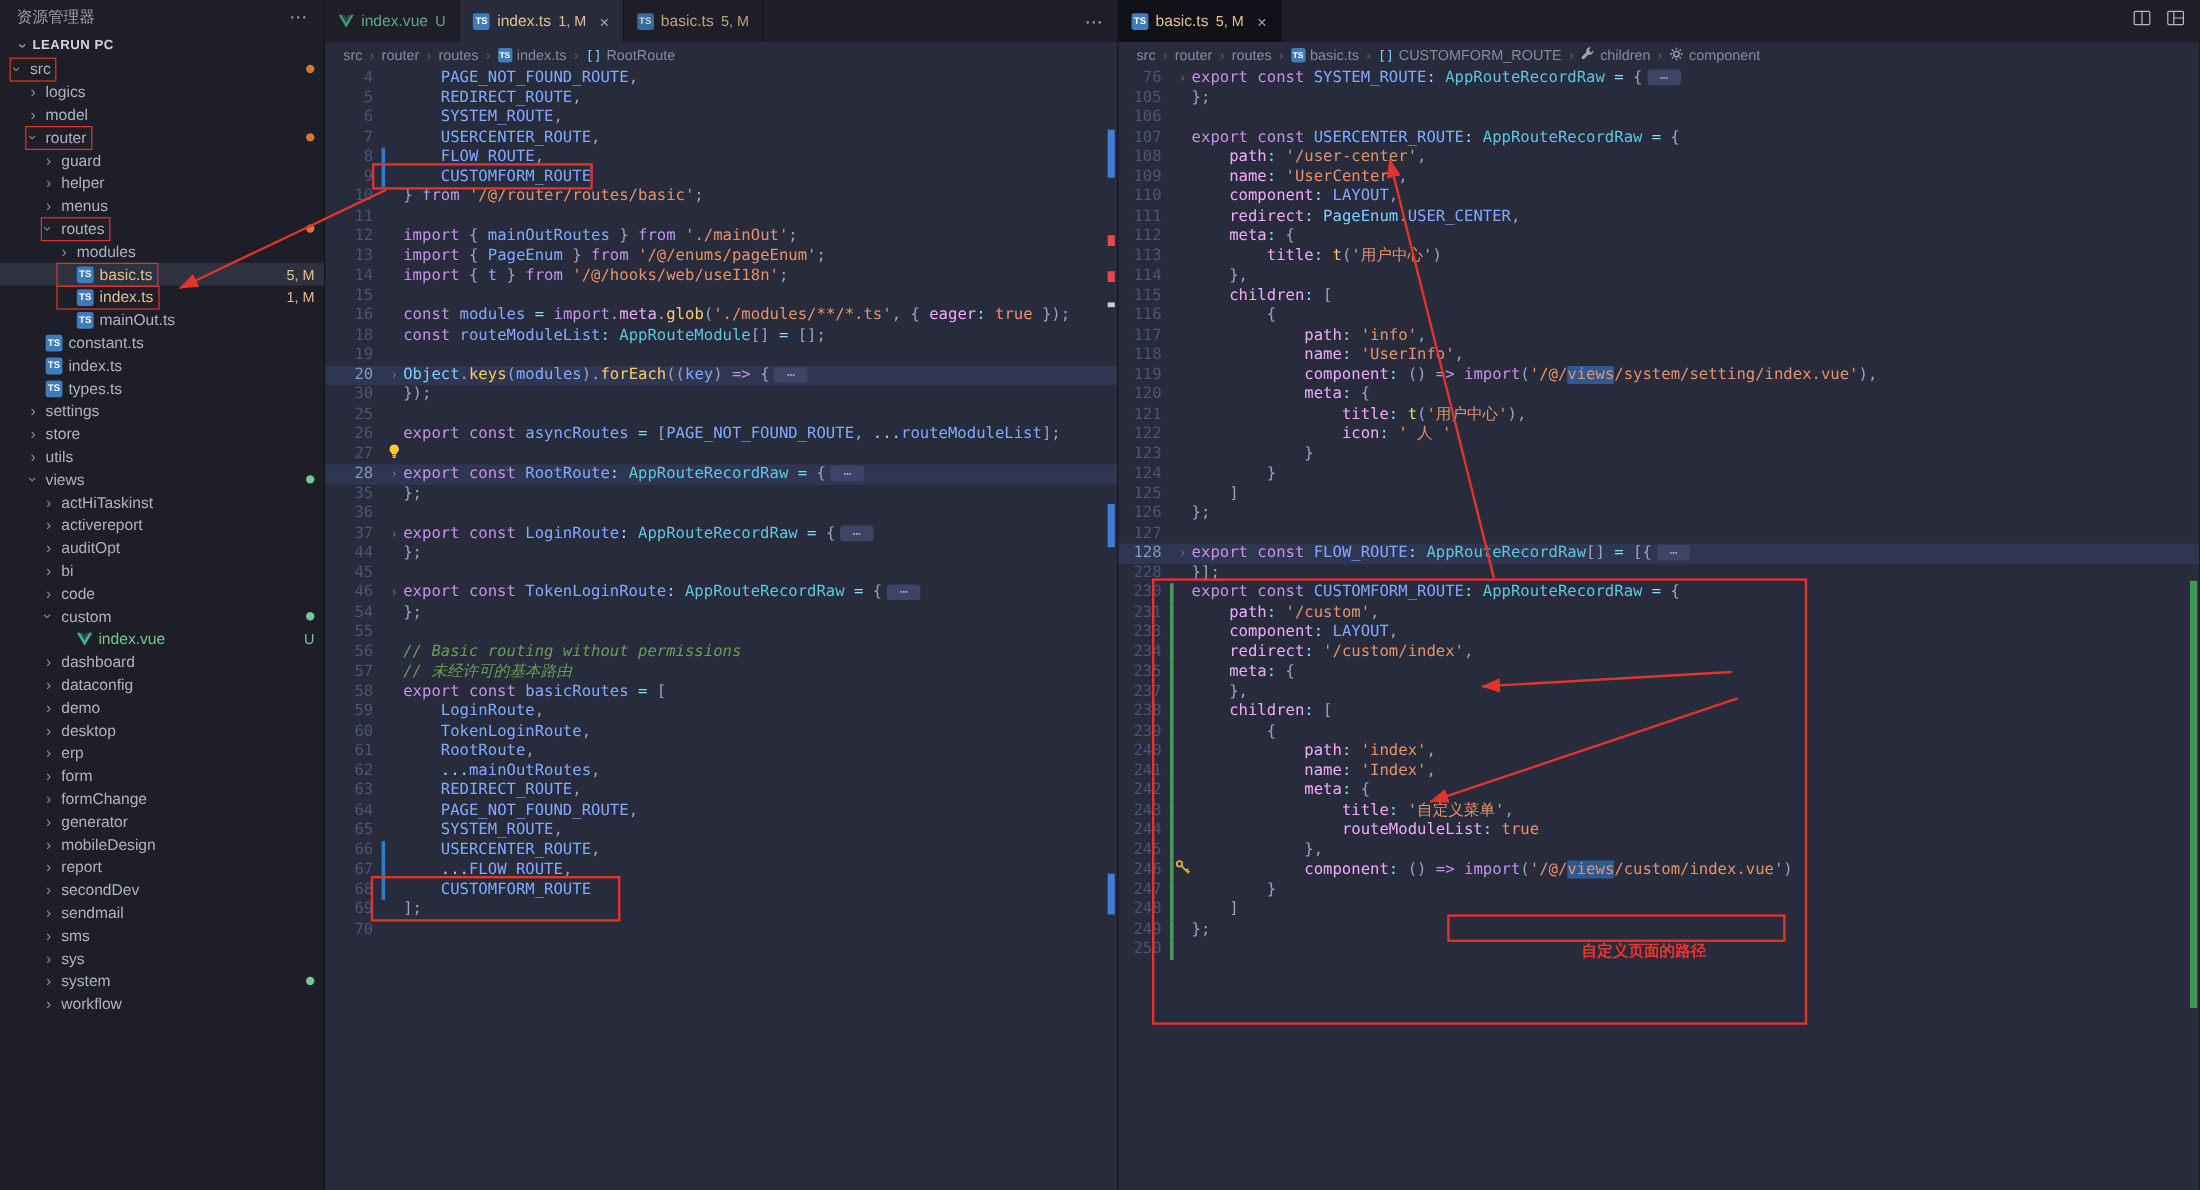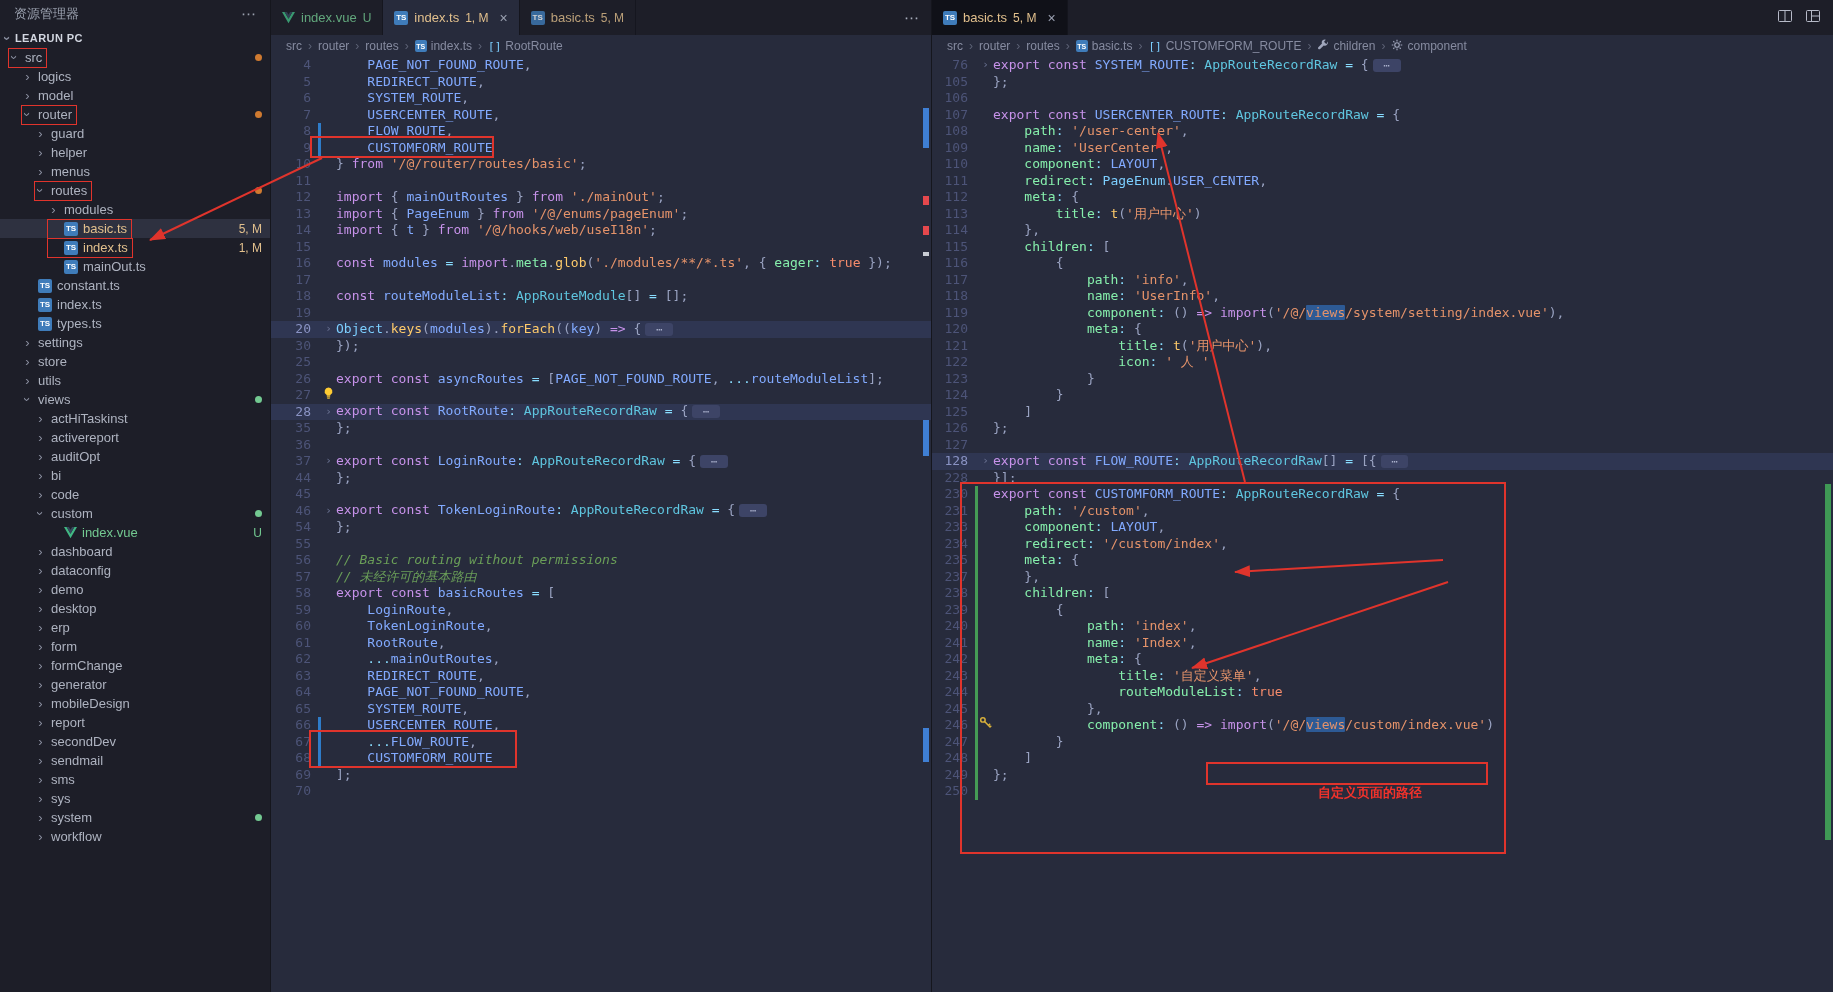--- a/index.html
+++ b/index.html
@@ -2,21 +2,21 @@
 <html><head>
 <meta charset="utf-8">
 <style>
   html,body{margin:0;padding:0;background:#121318;}
   #app{position:relative;width:1833px;height:992px;overflow:hidden;background:#21222c;font-family:"Liberation Sans",sans-serif;}
 
   
   #sidebar{position:absolute;left:0;top:0;width:270px;height:100%;background:#1d1e28;color:#aeb3c0;}
   .sb-header{height:28px;display:flex;align-items:center;padding:0 14px;color:#9aa0ae;font-size:13px;}
   .sb-more{margin-left:auto;color:#9aa0ae;font-size:15px;cursor:pointer;}
-  .ws-row{height:20px;display:flex;align-items:center;font-weight:700;font-size:11px;letter-spacing:.4px;color:#d2d6e0;padding:0 2px;}
+  .ws-row{height:20px;display:flex;align-items:center;font-weight:700;font-size:11px;letter-spacing:.4px;color:#d2d6e0;padding:0 14px;}
   .ws-row .chev{margin-right:2px;}
   #tree{position:absolute;top:48px;left:0;right:0;}
   .trow{height:19px;display:flex;align-items:center;font-size:13px;padding-right:8px;cursor:pointer;}
   .trow.selrow{background:#2e3140;}
   .tinner{display:flex;align-items:center;gap:5px;border:1.5px solid transparent;padding:0 4px 0 0;height:18px;}
   .tinner.rbox{border-color:#e0342c;}
   .chev{width:11px;color:#8a8fa0;font-size:13px;display:inline-block;text-align:center;transition:none;}
   .chev.open{transform:rotate(90deg);}
   .fic{flex:none;display:inline-flex;align-items:center;justify-content:center;}
   .fic.ts{width:14px;height:14px;background:#3f7cba;color:#fff;font-size:8px;font-weight:700;border-radius:2px;}
@@ -53,21 +53,21 @@
   .cl.hl .ln{color:#8a93c4;}
   .ln{text-align:right;padding-right:7px;color:#4d5478;flex:none;}
   #g1 .ln{width:40px;} #g2 .ln{width:36px;}
   .gb{width:3px;flex:none;align-self:stretch;}
   .gb.m{background:#2e7cc9;} .gb.a{background:#459a55;}
   .fc{width:15px;flex:none;text-align:center;color:#6b7394;font-size:11px;line-height:16.5px;}
   .lt{white-space:pre;}
   .tk-ws{color:#d6deeb;} .tk-k{color:#c792ea;} .tk-v{color:#82aaff;}
   .tk-cls{color:#7dcfff;} .tk-ty{color:#5fc6e0;} .tk-st{color:#e5936a;}
   .tk-c{color:#6a9e58;font-style:italic;} .tk-p{color:#9aa3c2;} .tk-op{color:#89ddff;}
-  .tk-pr{color:#86efac;} .tk-fn{color:#ffcb6b;} .tk-b{color:#f78c6c;}
+  .tk-pr{color:#f0abfc;} .tk-fn{color:#ffcb6b;} .tk-b{color:#f78c6c;}
   .tk-ann{color:#f2322b;font-family:"Liberation Sans",sans-serif;font-weight:700;}
   .tk-fold{color:#aab1cc;background:#3d4466;border-radius:3px;padding:0 4px;margin-left:4px;font-size:11px;}
   .sel{background:#2d5a95;border-radius:1px;}
   .tk-cursor{display:inline-block;width:2px;height:14px;background:#ffffff;vertical-align:middle;margin-left:1px;}
   .rmark{position:absolute;right:2px;width:6px;}
 
   
   #ann{position:absolute;inset:0;pointer-events:none;}
   .abox{position:absolute;border:2px solid #e0342c;box-sizing:border-box;}
   .atext{position:absolute;color:#f2322b;font-weight:700;font-size:13px;white-space:nowrap;}
@@ -488,26 +488,20 @@
           <span class="fc"></span>
           <span class="lt"></span>
         </div>
         <div class="cl">
           <span class="ln">16</span>
           <span class="gb"></span>
           <span class="fc"></span>
           <span class="lt"><span class="tk-k">const</span><span class="tk-ws"> </span><span class="tk-v">modules</span><span class="tk-ws"> </span><span class="tk-op">=</span><span class="tk-ws"> </span><span class="tk-k">import</span><span class="tk-p">.</span><span class="tk-pr">meta</span><span class="tk-p">.</span><span class="tk-fn">glob</span><span class="tk-p">(</span><span class="tk-st">'./modules/**/*.ts'</span><span class="tk-p">, { </span><span class="tk-pr">eager</span><span class="tk-op">: </span><span class="tk-b">true</span><span class="tk-p"> });</span></span>
         </div>
         <div class="cl">
-          <span class="ln">17</span>
-          <span class="gb"></span>
-          <span class="fc"></span>
-          <span class="lt"></span>
-        </div>
-        <div class="cl">
           <span class="ln">18</span>
           <span class="gb"></span>
           <span class="fc"></span>
           <span class="lt"><span class="tk-k">const</span><span class="tk-ws"> </span><span class="tk-v">routeModuleList</span><span class="tk-op">: </span><span class="tk-ty">AppRouteModule</span><span class="tk-p">[] </span><span class="tk-op">=</span><span class="tk-p"> [];</span></span>
         </div>
         <div class="cl">
           <span class="ln">19</span>
           <span class="gb"></span>
           <span class="fc"></span>
           <span class="lt"></span>

